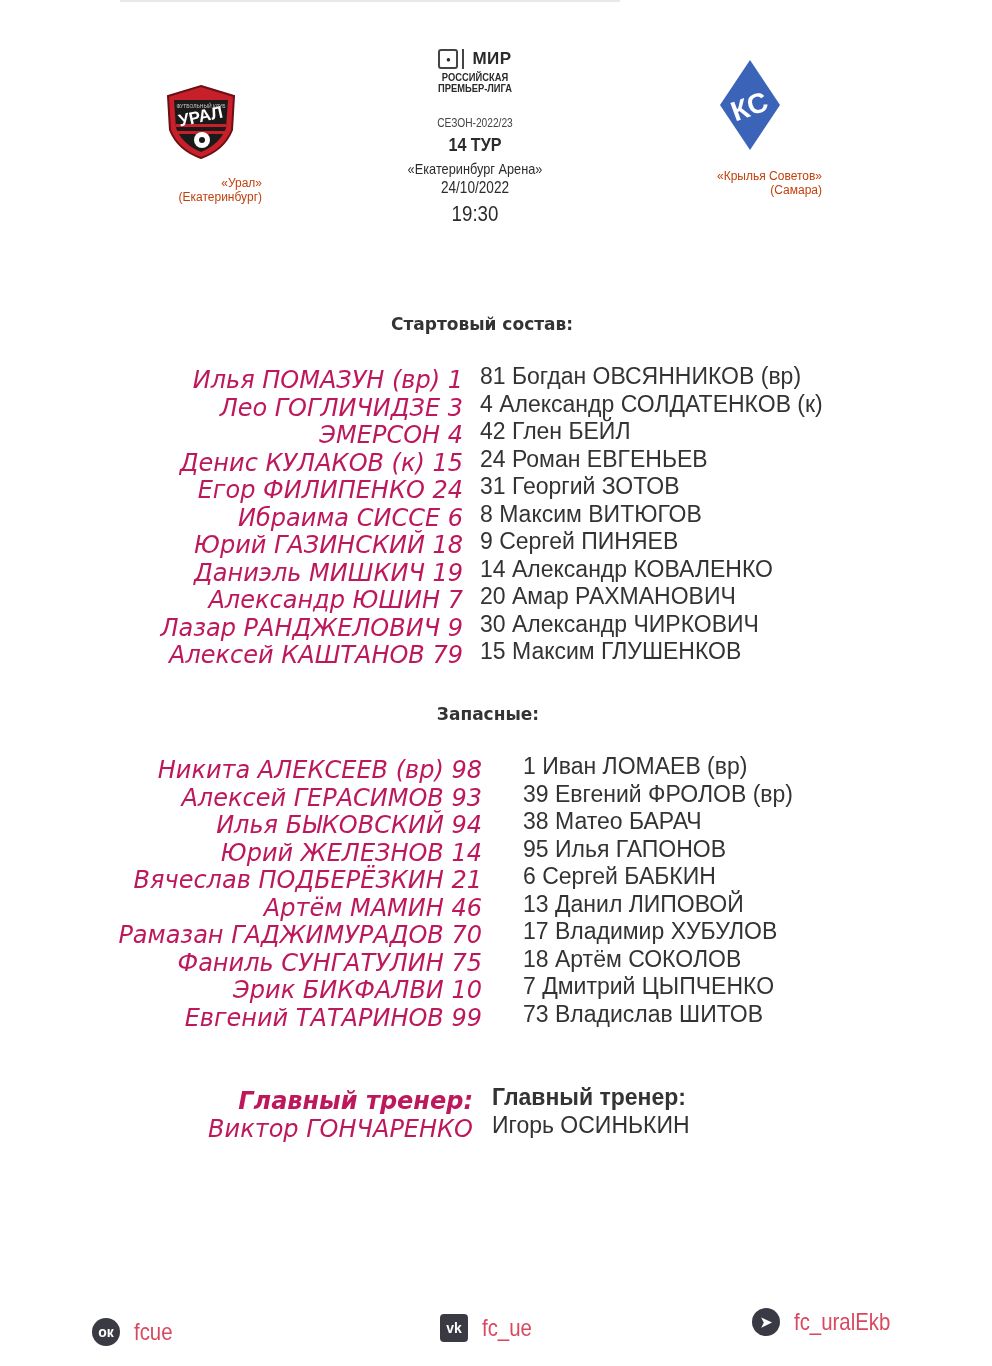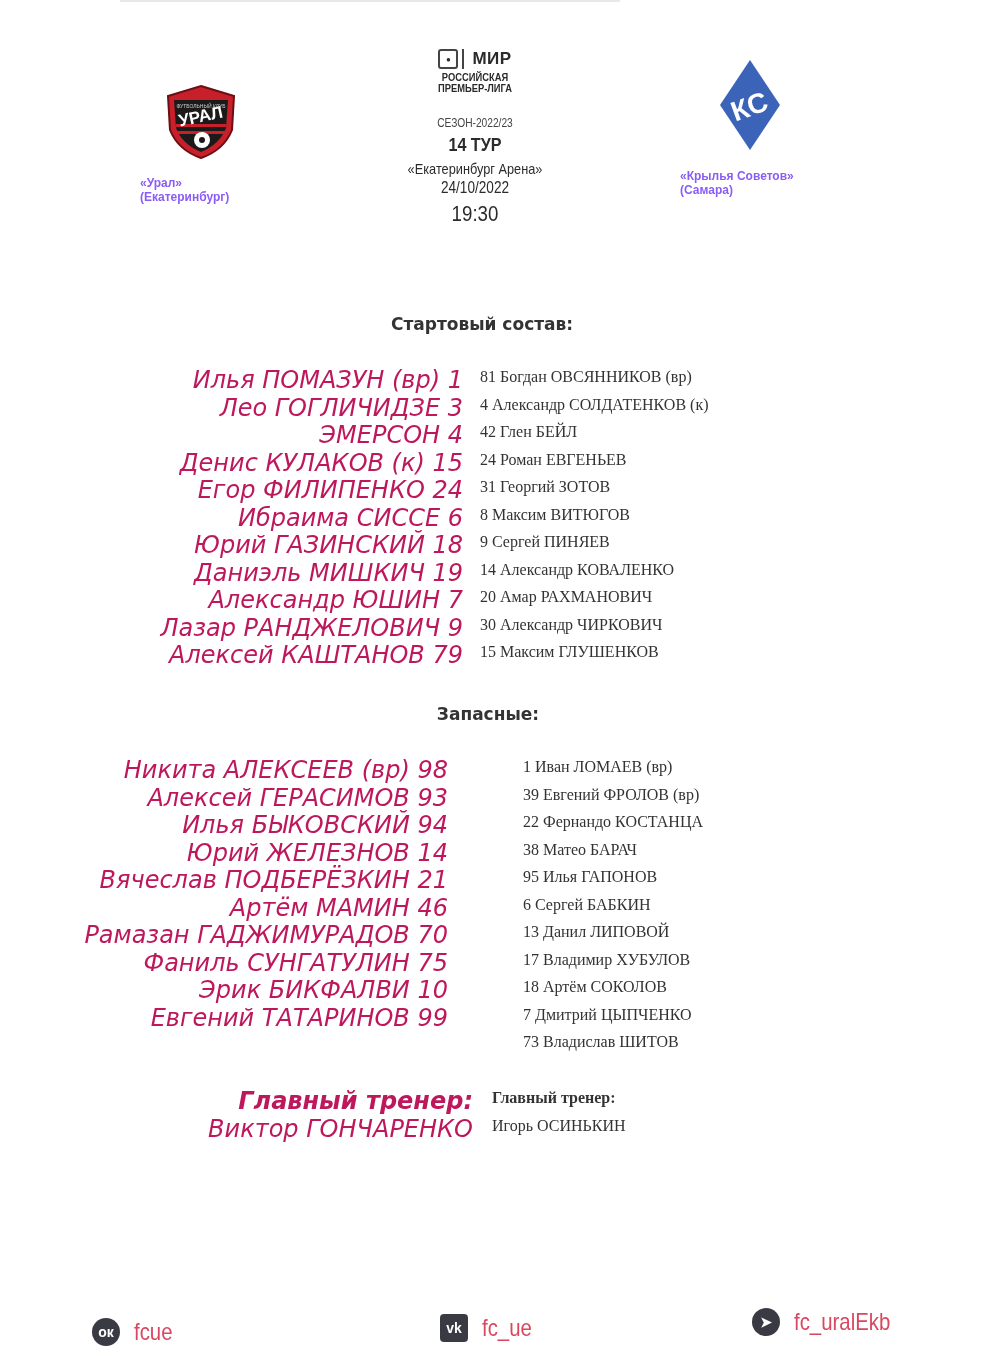--- a/index.html
+++ b/index.html
@@ -1,31 +1,31 @@
 <!DOCTYPE html>
 <html><head>
 <meta charset="utf-8">
 <style>
   html,body{margin:0;padding:0;background:#fff;}
   body{width:992px;height:1366px;position:relative;overflow:hidden;font-family:"Liberation Sans",sans-serif;color:#2b2b2b;}
   .topline{position:absolute;left:120px;top:0;width:500px;height:2px;background:#e8e8e8;}
-  .club{position:absolute;text-align:left;font-family:"Liberation Sans Narrow","Liberation Sans",sans-serif;font-size:12px;font-weight:bold;line-height:14px;color:#8b5cf6;}
+  .club{position:absolute;text-align:right;font-family:"Liberation Sans Narrow","Liberation Sans",sans-serif;font-size:12px;font-weight:normal;line-height:14px;color:#c2410c;}
   .center{position:absolute;left:370px;top:48px;width:210px;text-align:center;font-family:"Liberation Sans",sans-serif;}
   .rpl-logo{display:flex;justify-content:center;align-items:center;gap:4px;height:22px;}
   .rpl-icon{width:16px;height:16px;border:2px solid #444;border-radius:3px;font-size:8px;display:flex;align-items:center;justify-content:center;}
   .mir{font-weight:900;font-size:17px;letter-spacing:0.5px;border-left:2px solid #444;padding-left:8px;}
   .rpl-name{font-size:11px;font-weight:bold;line-height:11px;transform:scaleX(0.85);}
   .season{margin-top:22px;font-size:12px;color:#444;transform:scaleX(0.85);}
   .round{font-size:19px;font-weight:bold;margin-top:4px;transform:scaleX(0.85);}
   .stadium{font-size:15px;margin-top:4px;transform:scaleX(0.85);}
   .date{font-size:16px;margin-top:2px;transform:scaleX(0.85);}
   .time{font-size:22px;margin-top:4px;transform:scaleX(0.85);}
   .section-title{position:absolute;width:992px;left:0;text-align:center;font-family:"DejaVu Sans",sans-serif;font-size:17px;font-weight:bold;color:#333;}
   .col-left{position:absolute;text-align:right;font-family:"DejaVu Sans",sans-serif;font-size:24px;color:#be185d;font-style:italic;}
-  .col-right{position:absolute;text-align:left;font-family:Liberation Serif, serif;font-size:16px;color:#333;}
+  .col-right{position:absolute;text-align:left;font-family:Liberation Sans, sans-serif;font-size:23px;color:#333;}
   .row{height:27.5px;line-height:27.5px;white-space:nowrap;}
   .coach-title{font-weight:bold;}
   .social{position:absolute;display:flex;align-items:center;gap:14px;}
   .social-icon{width:28px;height:28px;background:#3a3a44;color:#fff;display:flex;align-items:center;justify-content:center;font-size:14px;font-weight:bold;}
   .social-text{font-family:"Liberation Sans",sans-serif;font-size:24px;color:#d9485f;transform:scaleX(0.85);transform-origin:left;}
 </style>
 </head>
 <body>
 
 <div class="topline"></div>
@@ -94,36 +94,35 @@
   <div class="row">31 Георгий ЗОТОВ</div>
   <div class="row">8 Максим ВИТЮГОВ</div>
   <div class="row">9 Сергей ПИНЯЕВ</div>
   <div class="row">14 Александр КОВАЛЕНКО</div>
   <div class="row">20 Амар РАХМАНОВИЧ</div>
   <div class="row">30 Александр ЧИРКОВИЧ</div>
   <div class="row">15 Максим ГЛУШЕНКОВ</div>
 </div>
 
 <div class="section-title" style="top:704px;left:-8px;">Запасные:</div>
-<div class="col-left" style="right:544px;top:757px;text-align:right;">
+<div class="col-left" style="right:510px;top:757px;text-align:right;">
   <div class="row">Никита АЛЕКСЕЕВ (вр) 98</div>
   <div class="row">Алексей ГЕРАСИМОВ 93</div>
   <div class="row">Илья БЫКОВСКИЙ 94</div>
   <div class="row">Юрий ЖЕЛЕЗНОВ 14</div>
   <div class="row">Вячеслав ПОДБЕРЁЗКИН 21</div>
   <div class="row">Артём МАМИН 46</div>
   <div class="row">Рамазан ГАДЖИМУРАДОВ 70</div>
   <div class="row">Фаниль СУНГАТУЛИН 75</div>
   <div class="row">Эрик БИКФАЛВИ 10</div>
   <div class="row">Евгений ТАТАРИНОВ 99</div>
 </div>
 <div class="col-right" style="left:487px;top:753px;margin-left:36px;">
   <div class="row">1 Иван ЛОМАЕВ (вр)</div>
   <div class="row">39 Евгений ФРОЛОВ (вр)</div>
-  <div class="row">22 Фернандо КОСТАНЦА</div>
   <div class="row">38 Матео БАРАЧ</div>
   <div class="row">95 Илья ГАПОНОВ</div>
   <div class="row">6 Сергей БАБКИН</div>
   <div class="row">13 Данил ЛИПОВОЙ</div>
   <div class="row">17 Владимир ХУБУЛОВ</div>
   <div class="row">18 Артём СОКОЛОВ</div>
   <div class="row">7 Дмитрий ЦЫПЧЕНКО</div>
   <div class="row">73 Владислав ШИТОВ</div>
 </div>
 

